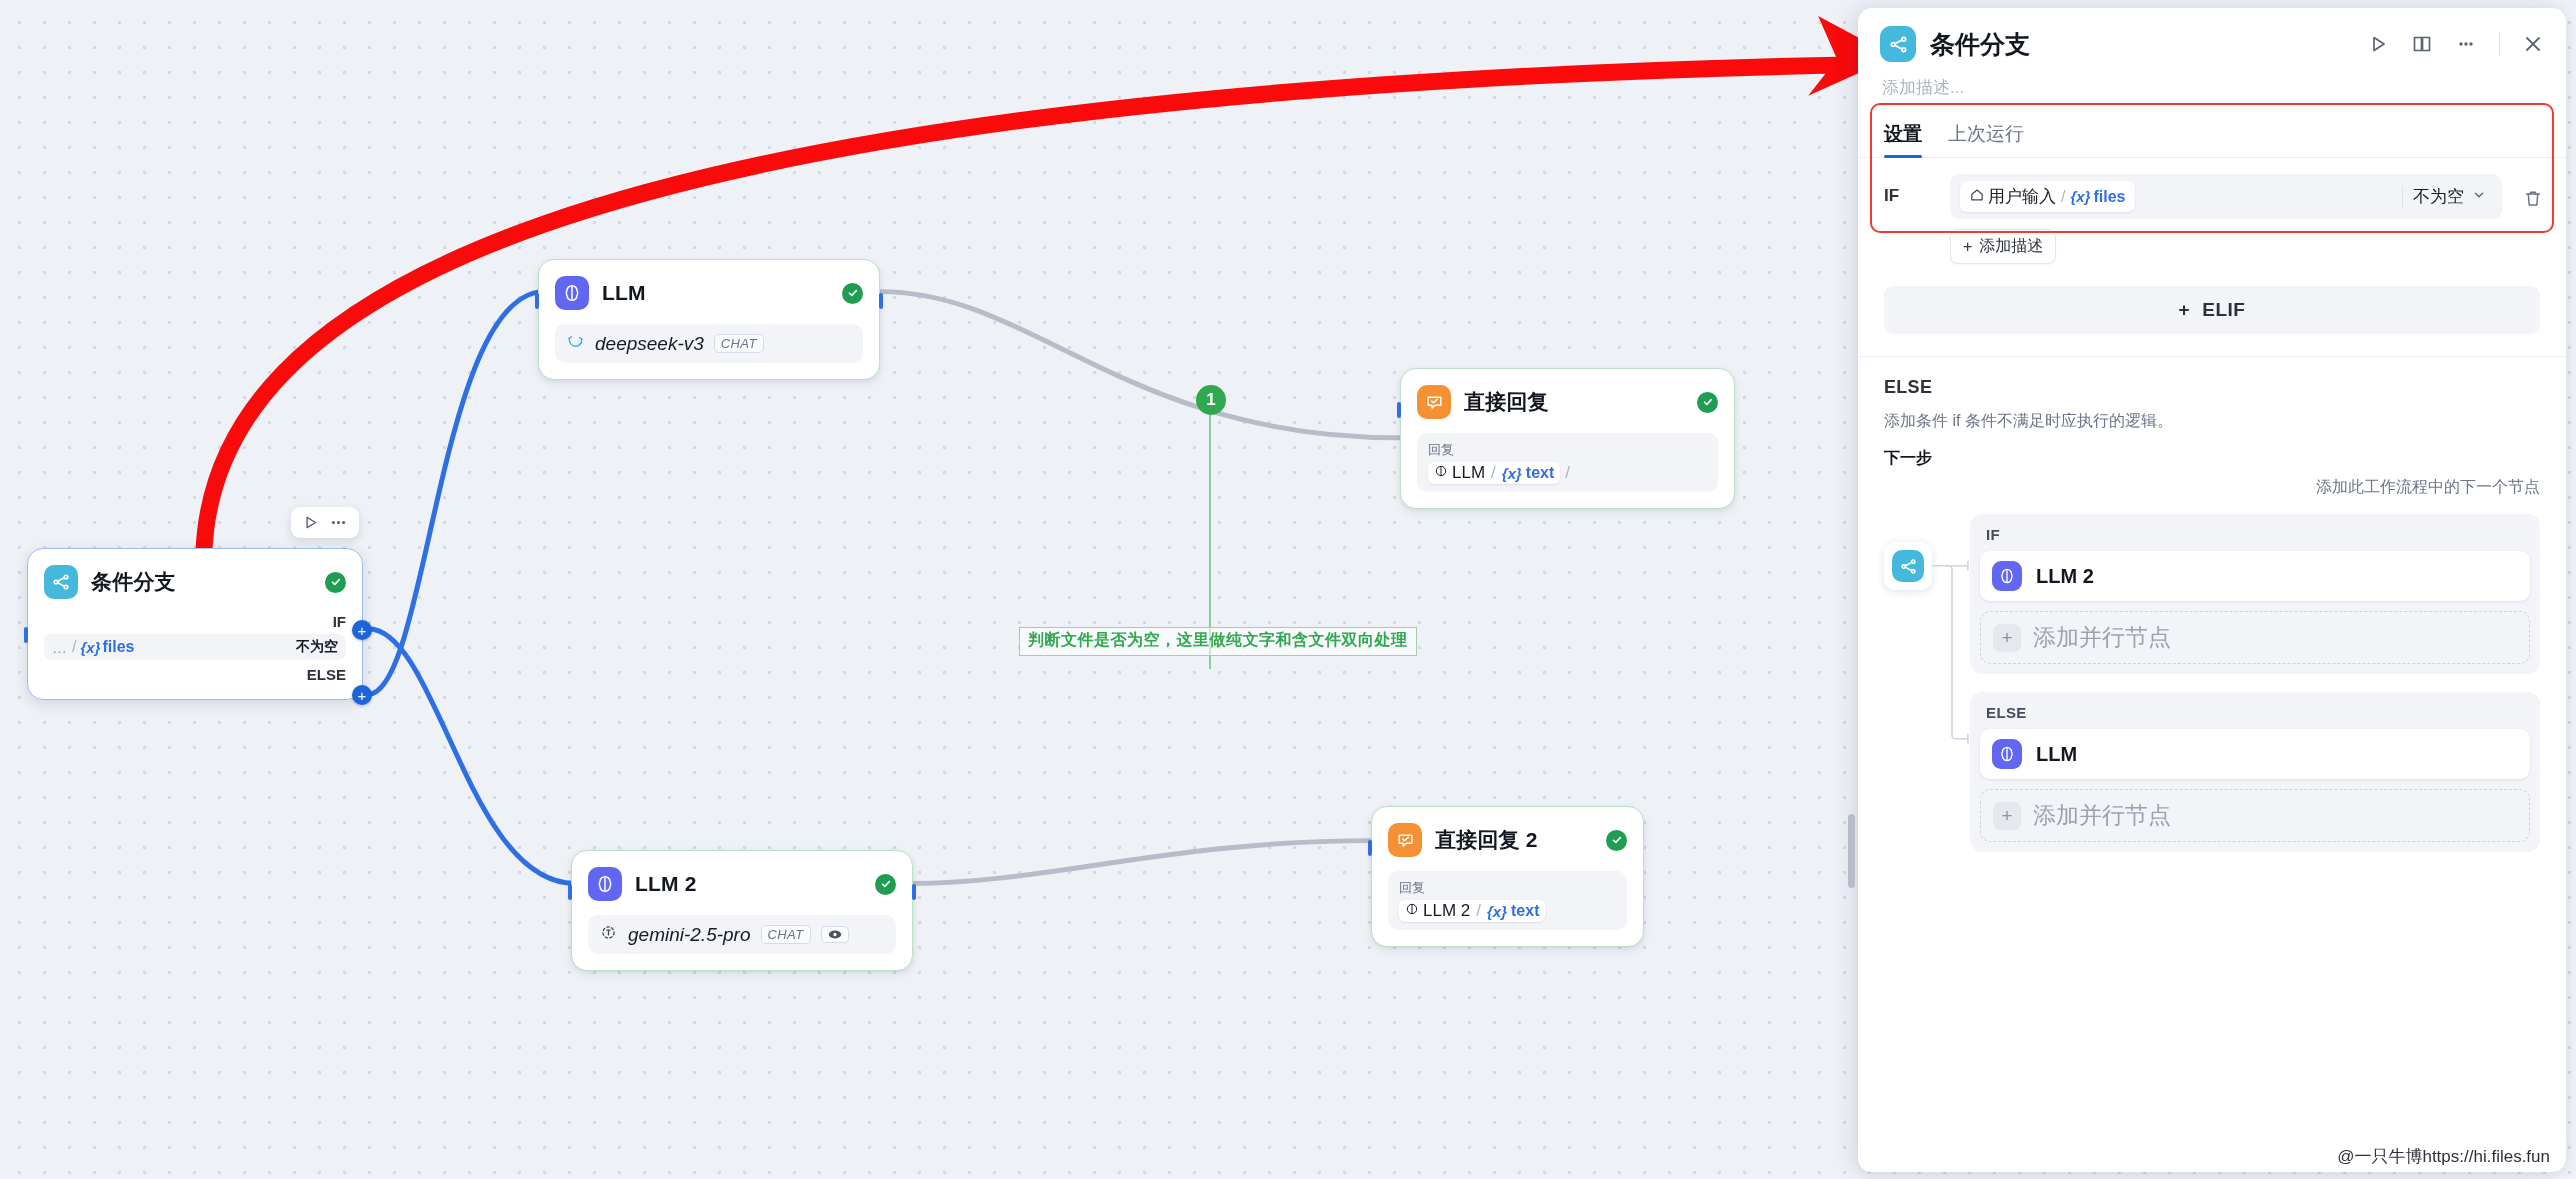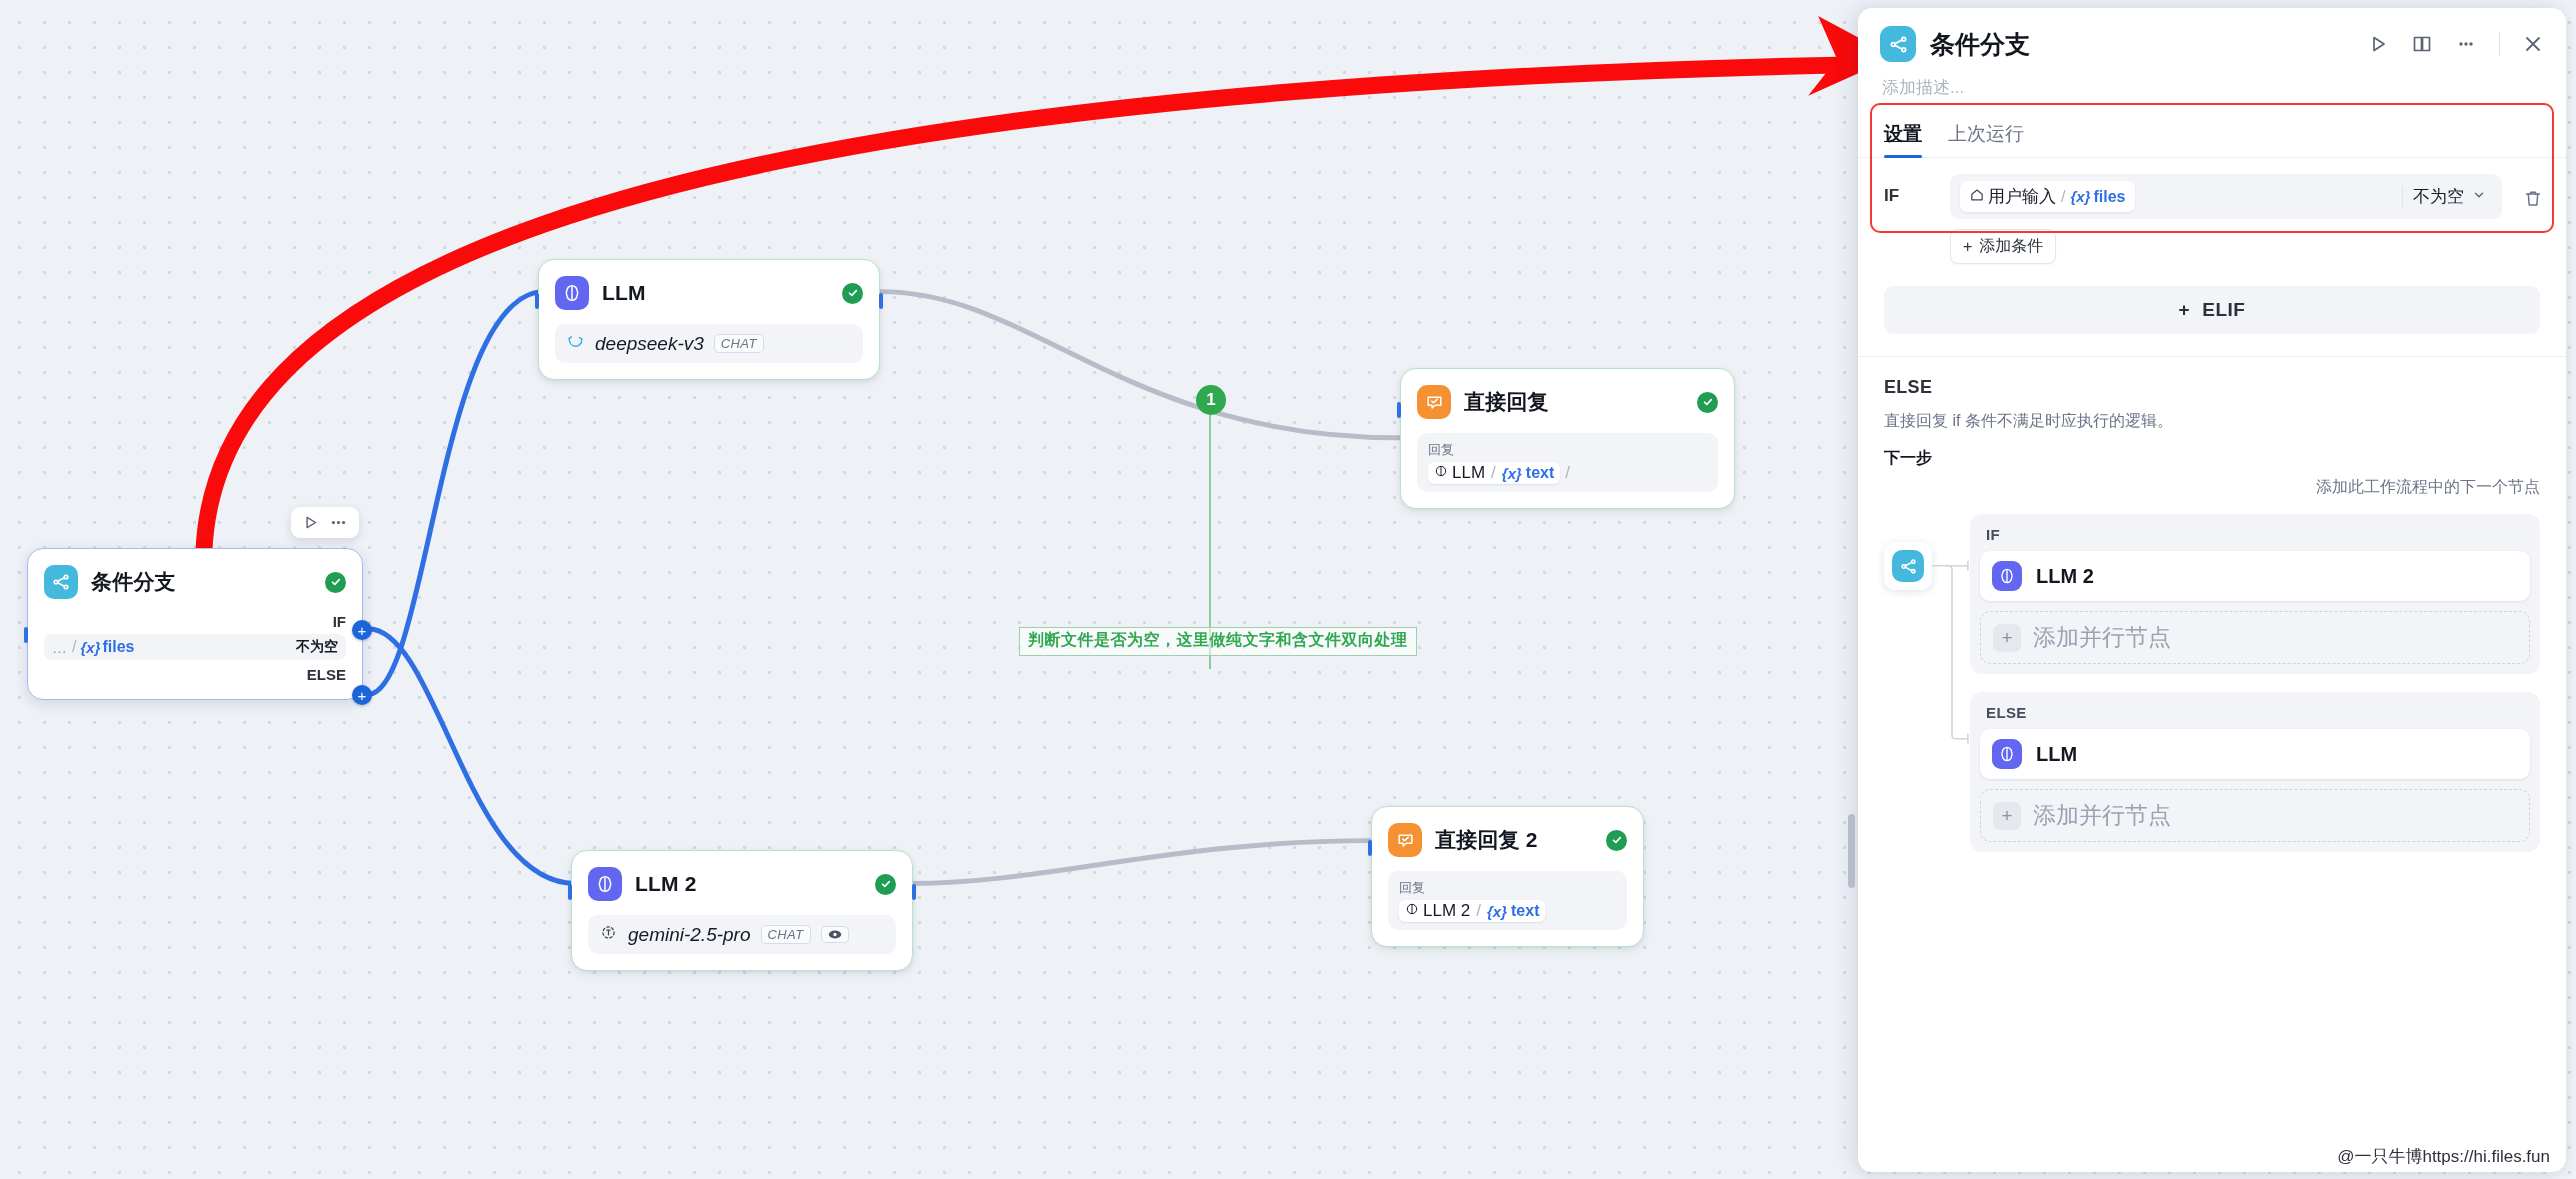--- a/index.html
+++ b/index.html
@@ -522,42 +522,42 @@
             <span>不为空</span>
             <span>
               <svg width="14" height="14" viewBox="0 0 16 16" fill="none" stroke="#5b6376" stroke-width="1.6" stroke-linecap="round" stroke-linejoin="round">
                   <path d="M4 6 L8 10 L12 6"></path>
                 </svg>
             </span>
           </span>
         </div>
         <div class="add-cond">
           <span>+</span>
-          <span>添加条件</span>
+          <span>添加描述</span>
         </div>
       </div>
       <div class="trash" style="padding-top:14px; color:#6c7489;">
         <svg width="22" height="22" viewBox="0 0 22 22" fill="none" stroke="#6c7489" stroke-width="1.5" stroke-linecap="round" stroke-linejoin="round">
           <path d="M4.5 6 h13"></path>
             <path d="M8.5 6 V4.3 h5 V6"></path>
             <path d="M6.3 6 l.9 11 h7.6 l.9 -11"></path>
         </svg>
       </div>
     </div>
 
     <div class="elif-btn">
       <span>+</span>
       <span>ELIF</span>
     </div>
 
     <div class="panel-rule"></div>
 
     <div class="else-block">
       <div class="else-title">ELSE</div>
-      <div class="else-desc">直接回复 if 条件不满足时应执行的逻辑。</div>
+      <div class="else-desc">添加条件 if 条件不满足时应执行的逻辑。</div>
     </div>
 
     <div class="next-block">
       <div class="next-title">下一步</div>
       <div class="next-desc">添加此工作流程中的下一个节点</div>
 
       <div class="branch-wrap">
         <div class="branch-src">
           <div class="node-icon icon-cond">
             <svg width="19" height="19" viewBox="0 0 24 24" fill="none" stroke="#fff" stroke-width="2" stroke-linecap="round" stroke-linejoin="round">

